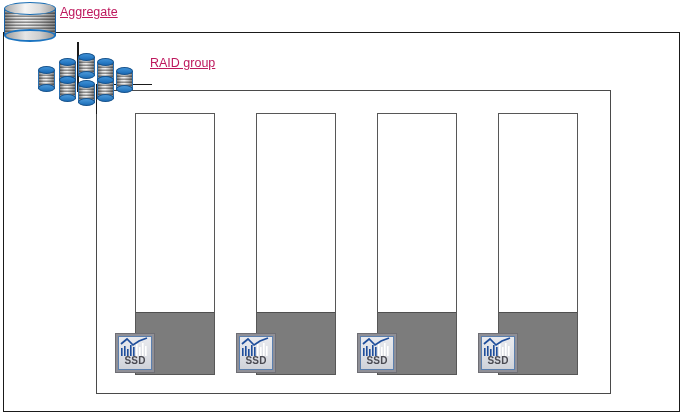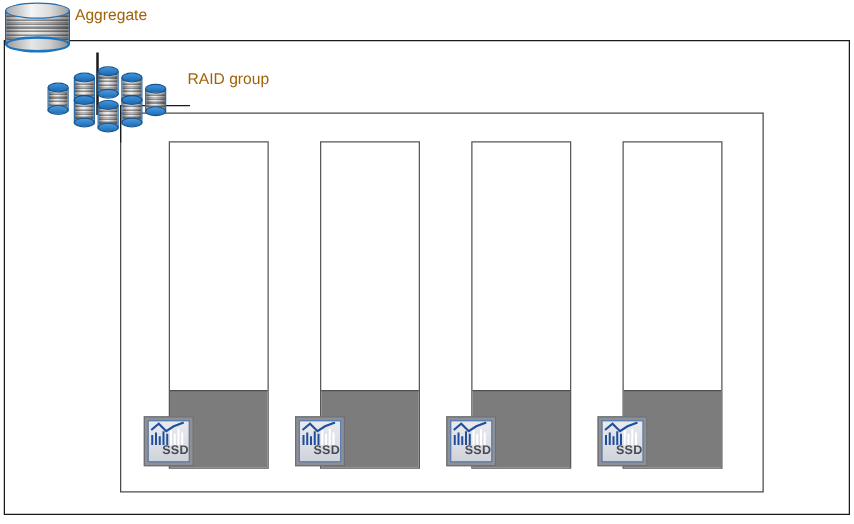--- a/index.html
+++ b/index.html
@@ -36,24 +36,25 @@
     width: 515px;
     height: 304px;
     border: 1.2px solid #4a4a4a;
     box-sizing: border-box;
     background: transparent;
   }
 
   
   .lbl {
     position: absolute;
-    color: #a16207;
+    color: #be185d;
     font-size: 12.5px;
     line-height: 14px;
     white-space: nowrap;
+    text-decoration: underline;
   }
   .lbl-aggregate { left: 60px;  top: 5px; }
   .lbl-raid      { left: 150px; top: 56px; }
 
   
   .conn {
     position: absolute;
     background: #1a1a1a;
   }
   .conn-agg-v  { left: 77px; top: 42px;  width: 1.6px; height: 50px; }
@@ -181,21 +182,21 @@
   }
   .ssd .inner {
     position: relative;
     width: 100%;
     height: 100%;
     background: linear-gradient(to bottom, #e9eaee 0%, #dcdee4 60%, #cfd2d9 100%);
     border: 1.6px solid #5b7fae;
     box-sizing: border-box;
     display: flex;
     flex-direction: column;
-    align-items: flex-end;
+    align-items: center;
     justify-content: flex-start;
   }
   .ssd .glyph { width: 32px; height: 20px; display:block; }
   .ssd .ssd-text {
     font-family: "Liberation Sans", sans-serif;
     font-size: 10px;
     font-weight: bold;
     color: #4a4a52;
     line-height: 10px;
     letter-spacing: 0.2px;

